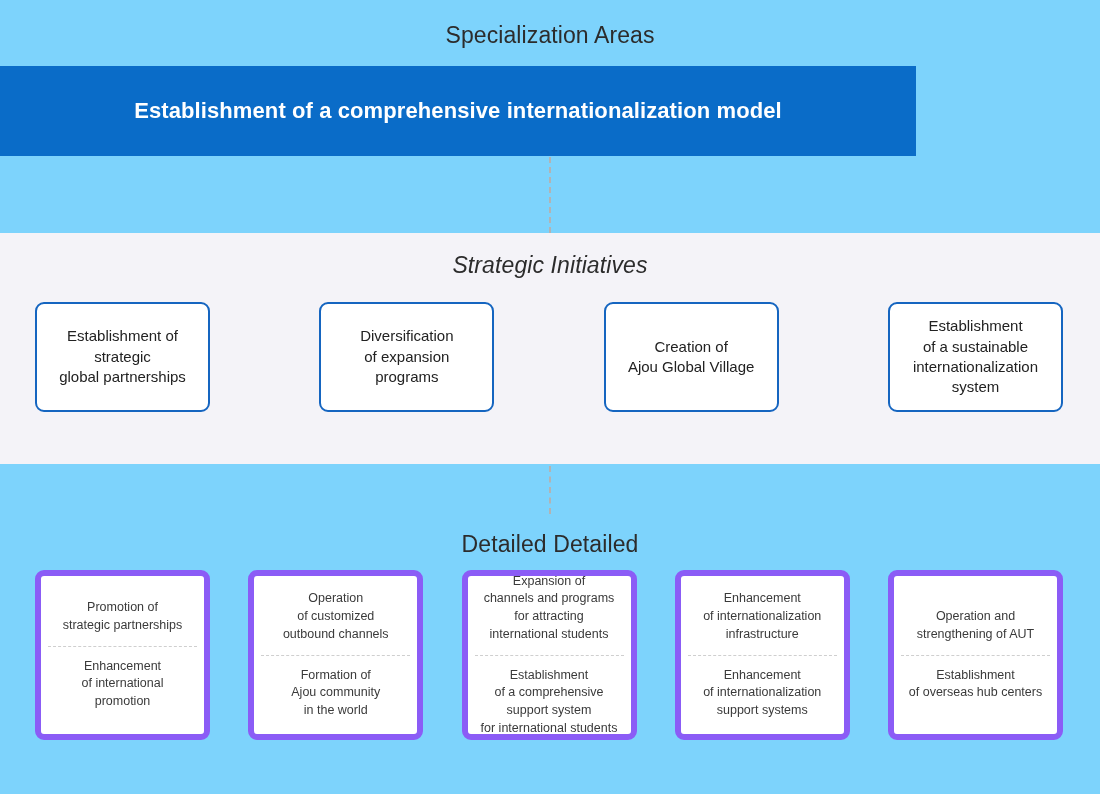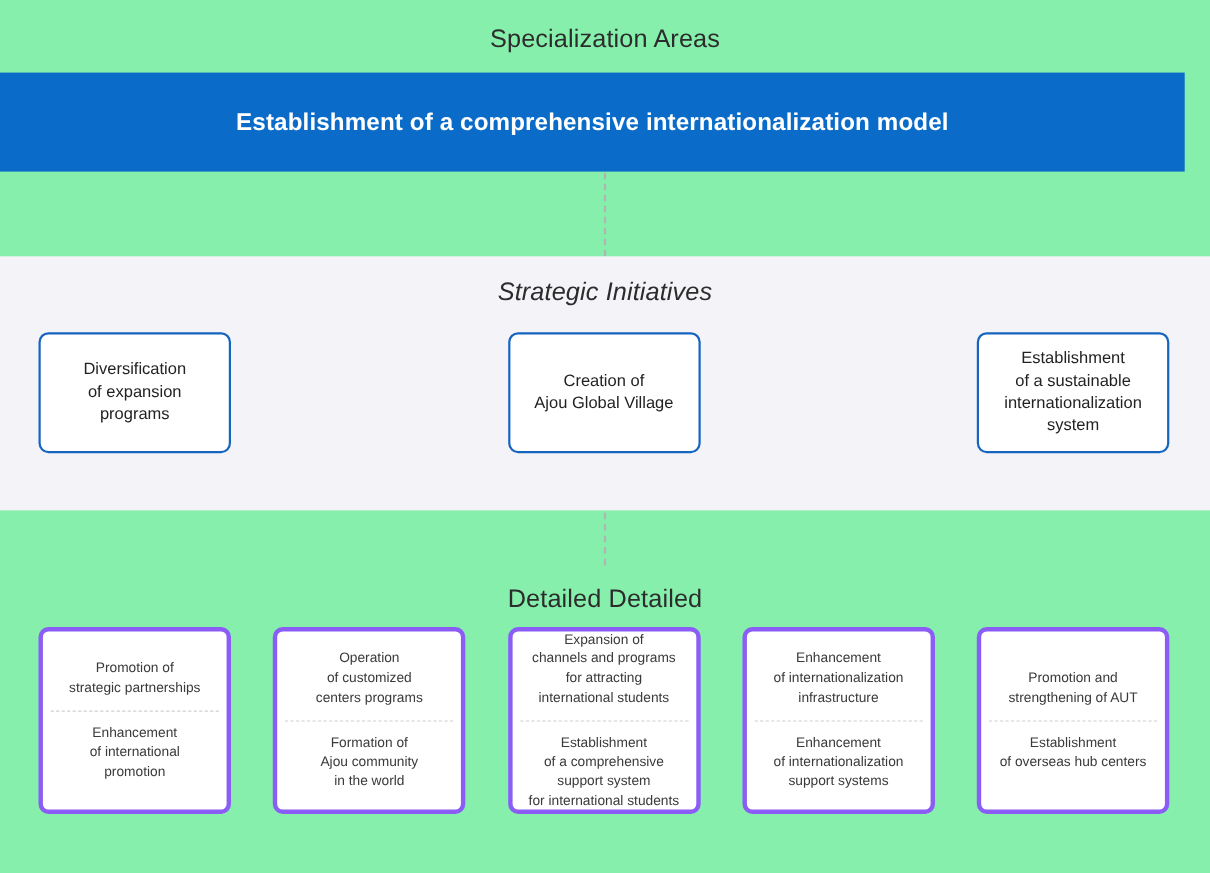--- a/index.html
+++ b/index.html
@@ -11,21 +11,21 @@
     background: #ffffff;
     font-family: "Liberation Sans", "DejaVu Sans", sans-serif;
     color: #2b2b2b;
     overflow: hidden;
   }
 
   .page {
     position: relative;
     width: 1100px;
     height: 794px;
-    background: #86efac;
+    background: #7dd3fc;
   }
 
   
   .section-title {
     position: absolute;
     left: 0;
     width: 1100px;
     text-align: center;
     font-size: 23px;
     font-weight: 400;
@@ -35,21 +35,21 @@
   }
   #title-specialization { top: 22px; }
   #title-initiatives    { top: 252px; font-style: italic; }
   #title-projects       { top: 531px; }
 
   
   .banner {
     position: absolute;
     left: 0;
     top: 66px;
-    width: 1077px;
+    width: 916px;
     height: 90px;
     background: #0a6cc8;
     display: flex;
     align-items: center;
     justify-content: center;
   }
   .banner-text {
     color: #ffffff;
     font-size: 22px;
     font-weight: 700;
@@ -106,21 +106,21 @@
     line-height: 1.36;
     color: #222222;
     white-space: pre-line;
   }
 
   
   .project-box {
     width: 175px;
     height: 170px;
     background: #ffffff;
-    border: 4px solid #8b5cf6;
+    border: 6px solid #8b5cf6;
     border-radius: 9px;
     display: flex;
     flex-direction: column;
     justify-content: center;
     padding: 4px 7px;
   }
   .project-item {
     flex: 0 0 auto;
     text-align: center;
     font-size: 12.5px;
@@ -145,20 +145,25 @@
   </div>
 
   <div class="connector" id="connector-top"></div>
 
   <div class="band"></div>
 
   <div class="section-title" id="title-initiatives">Strategic Initiatives</div>
 
   <div class="row" id="initiatives-row">
     <div class="initiative-box">
+      <span class="initiative-label">Establishment of
+strategic
+global partnerships</span>
+    </div>
+    <div class="initiative-box">
       <span class="initiative-label">Diversification
 of expansion
 programs</span>
     </div>
     <div class="initiative-box">
       <span class="initiative-label">Creation of
 Ajou Global Village</span>
     </div>
     <div class="initiative-box">
       <span class="initiative-label">Establishment
@@ -178,21 +183,21 @@
       <div class="project-item">Promotion of
 strategic partnerships</div>
       <div class="project-item">Enhancement
 of international
 promotion</div>
     </div>
 
     <div class="project-box">
       <div class="project-item">Operation
 of customized
-centers programs</div>
+outbound channels</div>
       <div class="project-item">Formation of
 Ajou community
 in the world</div>
     </div>
 
     <div class="project-box">
       <div class="project-item">Expansion of
 channels and programs
 for attracting
 international students</div>
@@ -205,21 +210,21 @@
     <div class="project-box">
       <div class="project-item">Enhancement
 of internationalization
 infrastructure</div>
       <div class="project-item">Enhancement
 of internationalization
 support systems</div>
     </div>
 
     <div class="project-box">
-      <div class="project-item">Promotion and
+      <div class="project-item">Operation and
 strengthening of AUT</div>
       <div class="project-item">Establishment
 of overseas hub centers</div>
     </div>
 
   </div>
 
 </div>
 
 </body></html>

